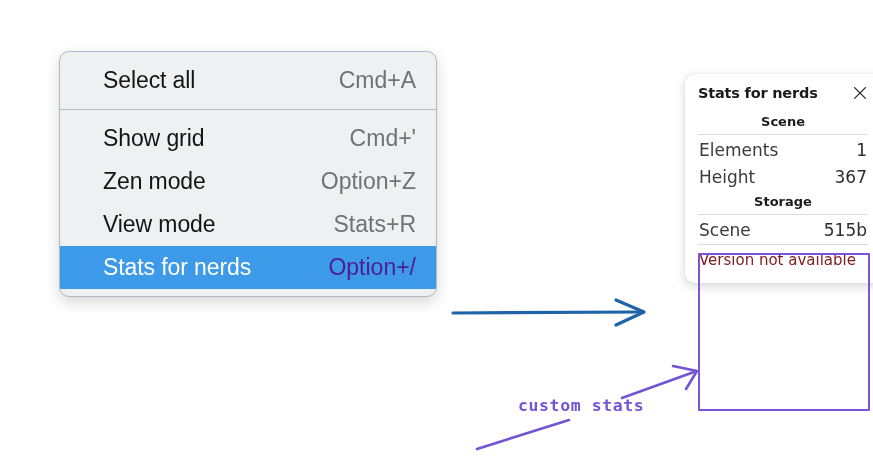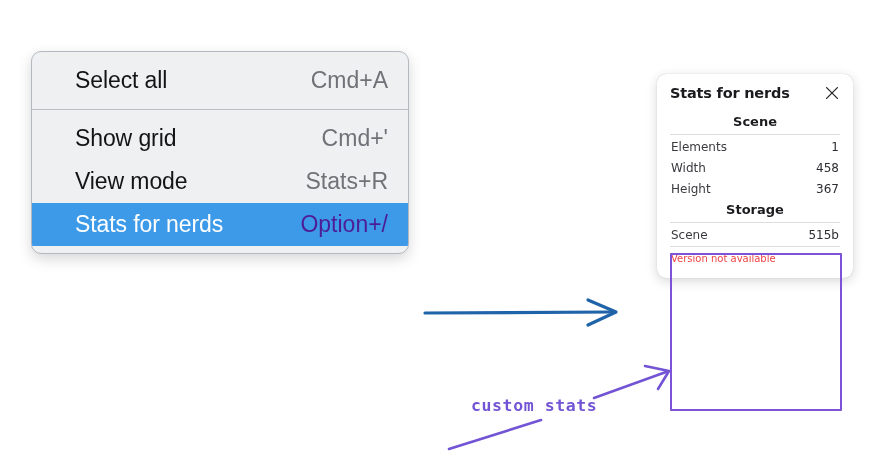--- a/index.html
+++ b/index.html
@@ -10,20 +10,21 @@
     width: 873px;
     height: 461px;
     background: #ffffff;
     font-family: "Liberation Sans", sans-serif;
     position: relative;
     overflow: hidden;
   }
   .stage {
     position: absolute;
     inset: 0;
+    margin-left: 28px;
   }
 
   
   #context-menu {
     position: absolute;
     left: 31px;
     top: 51px;
     width: 376px;
     background: #eff0f2;
     border: 1px solid #b4b9c0;
@@ -111,29 +112,29 @@
   }
   .rule {
     height: 1px;
     background: #dddde1;
     margin: 0 0 2px 0;
   }
   .stat-row {
     display: flex;
     justify-content: space-between;
     align-items: center;
-    font-size: 12px;
+    font-size: 17px;
     color: #3a3a40;
     padding: 3px 1px;
     line-height: 1.25;
   }
   .stat-row .val { color: #2d2d33; }
   .single-row {
-    font-size: 10px;
-    color: #ef4444;
+    font-size: 15px;
+    color: #7f1d1d;
     padding: 4px 1px 1px 1px;
     white-space: nowrap;
   }
 
   
   #custom-stats-outline {
     position: absolute;
     left: 670px;
     top: 253px;
     width: 172px;
@@ -145,21 +146,21 @@
   }
 
   
   .annotation-layer {
     position: absolute;
     inset: 0;
     pointer-events: none;
   }
   #custom-stats-label {
     position: absolute;
-    left: 471px;
+    left: 490px;
     top: 396px;
     font-family: "DejaVu Sans Mono", monospace;
     font-size: 16.5px;
     font-weight: bold;
     color: #7254d4;
     letter-spacing: 0.6px;
     white-space: nowrap;
   }
 </style>
 </head>
@@ -173,20 +174,24 @@
       <div class="menu-item">
         <span class="label">Select all</span>
         <span class="shortcut">Cmd+A</span>
       </div>
     </div>
 
     <div class="menu-section">
       <div class="menu-item">
         <span class="label">Show grid</span>
         <span class="shortcut">Cmd+'</span>
+      </div>
+      <div class="menu-item">
+        <span class="label">Zen mode</span>
+        <span class="shortcut">Option+Z</span>
       </div>
       <div class="menu-item">
         <span class="label">View mode</span>
         <span class="shortcut">Stats+R</span>
       </div>
       <div class="menu-item highlighted">
         <span class="label">Stats for nerds</span>
         <span class="shortcut">Option+/</span>
       </div>
     </div>
@@ -205,24 +210,20 @@
     </div>
 
     <div>
       <div class="sec-head">Scene</div>
       <div class="rule"></div>
       <div class="stat-row">
         <span class="lbl">Elements</span>
         <span class="val">1</span>
       </div>
       <div class="stat-row">
-        <span class="lbl">Width</span>
-        <span class="val">458</span>
-      </div>
-      <div class="stat-row">
         <span class="lbl">Height</span>
         <span class="val">367</span>
       </div>
     </div>
 
     <div>
       <div class="sec-head">Storage</div>
       <div class="rule"></div>
       <div class="stat-row">
         <span class="lbl">Scene</span>

